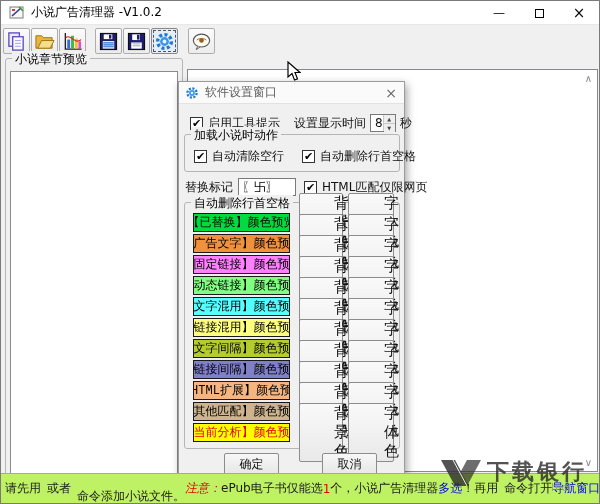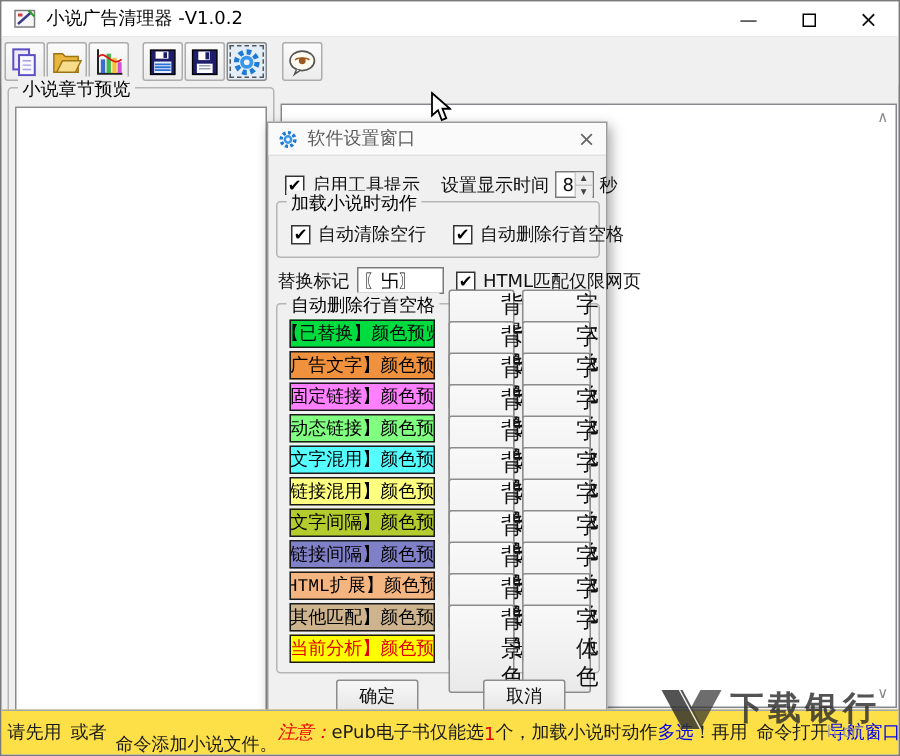--- a/index.html
+++ b/index.html
@@ -61,21 +61,21 @@
   #color-rows { position:absolute; left:8px; top:11px; right:5px; display:flex; flex-direction:column; gap:4px; }
   .color-row { display:flex; align-items:center; height:17px;font-family:Liberation Mono, monospace; }
   .color-preview { width:107px; border:1px solid #1a1a1a; font-size:12px; display:flex; align-items:center; justify-content:center; white-space:nowrap; overflow:hidden; }
   .mini-btn { width:44px; margin-left:9px; background:linear-gradient(#f9f9f9,#e9e9e9); border:1px solid #8c8c8c; border-radius:2px; font-size:15px; display:flex; align-items:center; justify-content:center;padding-left:41px; }
   .mini-btn + .mini-btn { margin-left:5px; width:46px; }
 
   .dlg-btn { position:absolute; top:371px; width:55px; height:22px; background:linear-gradient(#f7f7f7,#e7e7e7); border:1px solid #8c8c8c; border-radius:2px; text-align:center; line-height:20px; font-size:12px; }
   #ok-btn { left:45px; } #cancel-btn { left:143px; }
 
   
-  .statusbar { position:absolute; left:0; bottom:0; width:100%; height:30px; background:#fde047; border-top:1px solid #a7a7a7; display:flex; align-items:center; padding-left:4px; white-space:nowrap; overflow:hidden; }
+  .statusbar { position:absolute; left:0; bottom:0; width:100%; height:30px; background:#bef264; border-top:1px solid #a7a7a7; display:flex; align-items:center; padding-left:4px; white-space:nowrap; overflow:hidden; }
   .statusbar .seg { display:inline; }
   .statusbar svg { width:15px; height:15px; vertical-align:-3px; margin:0 3px; }
 
   
   .watermark { position:absolute; right:2px; bottom:12px; width:158px; height:34px; pointer-events:none; }
   .wm-logo { position:absolute; left:0; top:2px; width:44px; height:28px; opacity:.82; }
   .wm-text { position:absolute; left:48px; top:0; font-size:22px; font-weight:bold; letter-spacing:3px; color:#2e2e2e; opacity:.82; white-space:nowrap; }
   .wm-suffix { position:absolute; left:112px; top:24px; font-size:11px; color:#9a9a9a; opacity:.9; }
 
   
@@ -329,21 +329,21 @@
         <use href="#ic-copy"></use>
       </svg>
     <span class="seg" style="color: rgb(26, 26, 26);"> 或者 </span>
     <svg viewBox="0 0 22 22">
         <use href="#ic-folder"></use>
       </svg>
     <span class="seg" style="color: rgb(26, 26, 26); margin-top: 16px;"> 命令添加小说文件。</span>
     <span class="seg" style="color: rgb(232, 0, 0); font-style: italic;">注意：</span>
     <span class="seg" style="color: rgb(26, 26, 26);"> ePub电子书仅能选</span>
     <span class="seg" style="color: rgb(232, 0, 0);">1</span>
-    <span class="seg" style="color: rgb(26, 26, 26);">个，加载小说时动作</span>
+    <span class="seg" style="color: rgb(26, 26, 26);">个，小说广告清理器</span>
     <span class="seg" style="color: rgb(0, 0, 238);">多选</span>
     <span class="seg" style="color: rgb(26, 26, 26);">！再用 </span>
     <svg viewBox="0 0 22 22">
         <use href="#ic-chart"></use>
       </svg>
     <span class="seg" style="color: rgb(26, 26, 26);"> 命令打开</span>
     <span class="seg" style="color: rgb(0, 0, 238);">导航窗口</span>
   </div>
 
   <div class="watermark">

